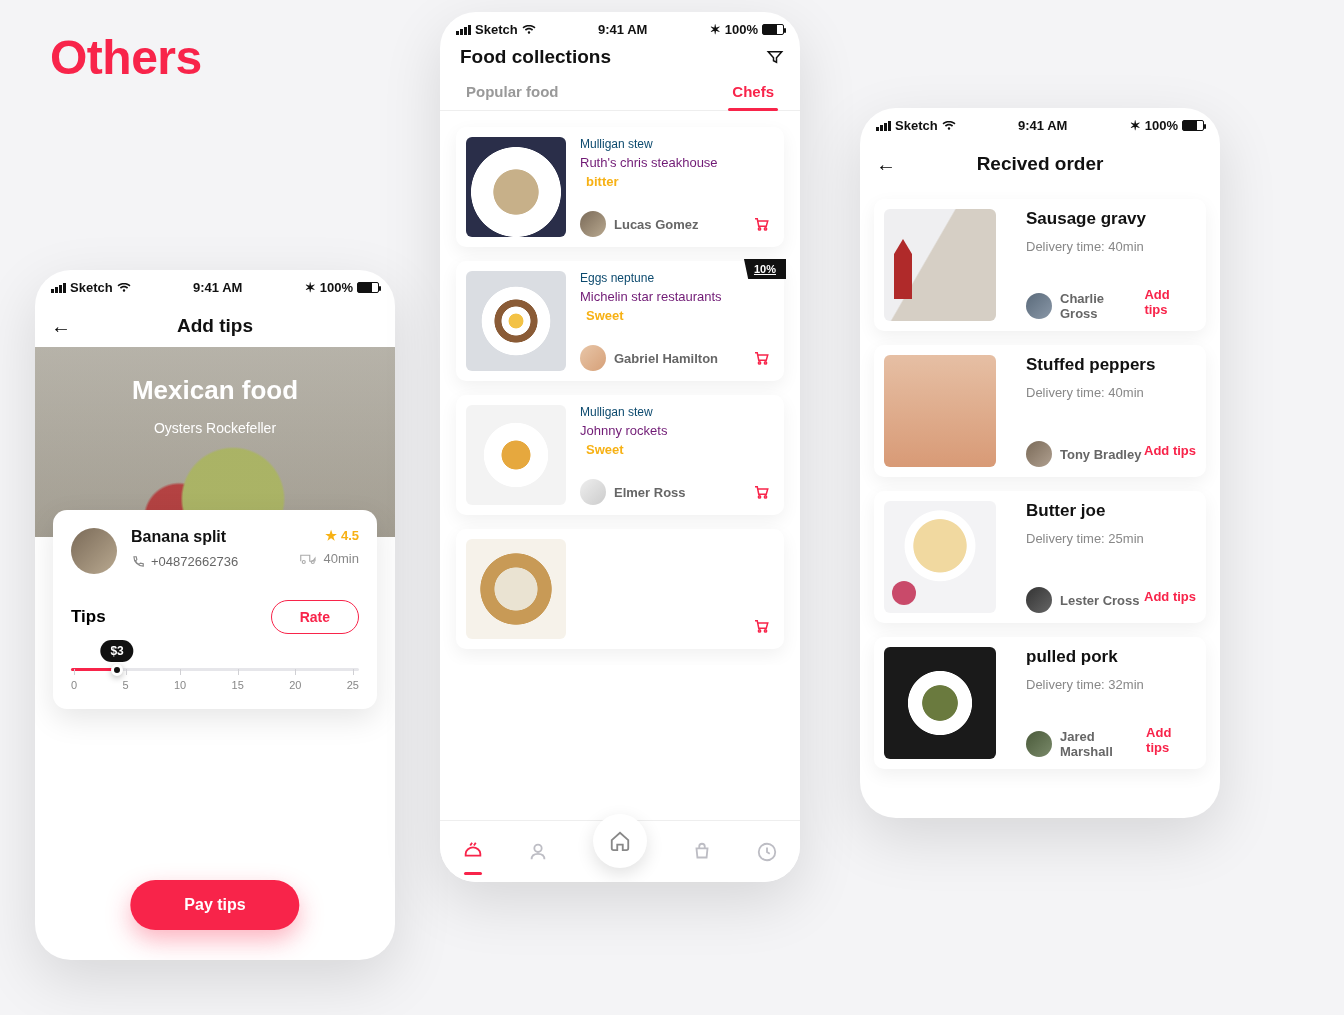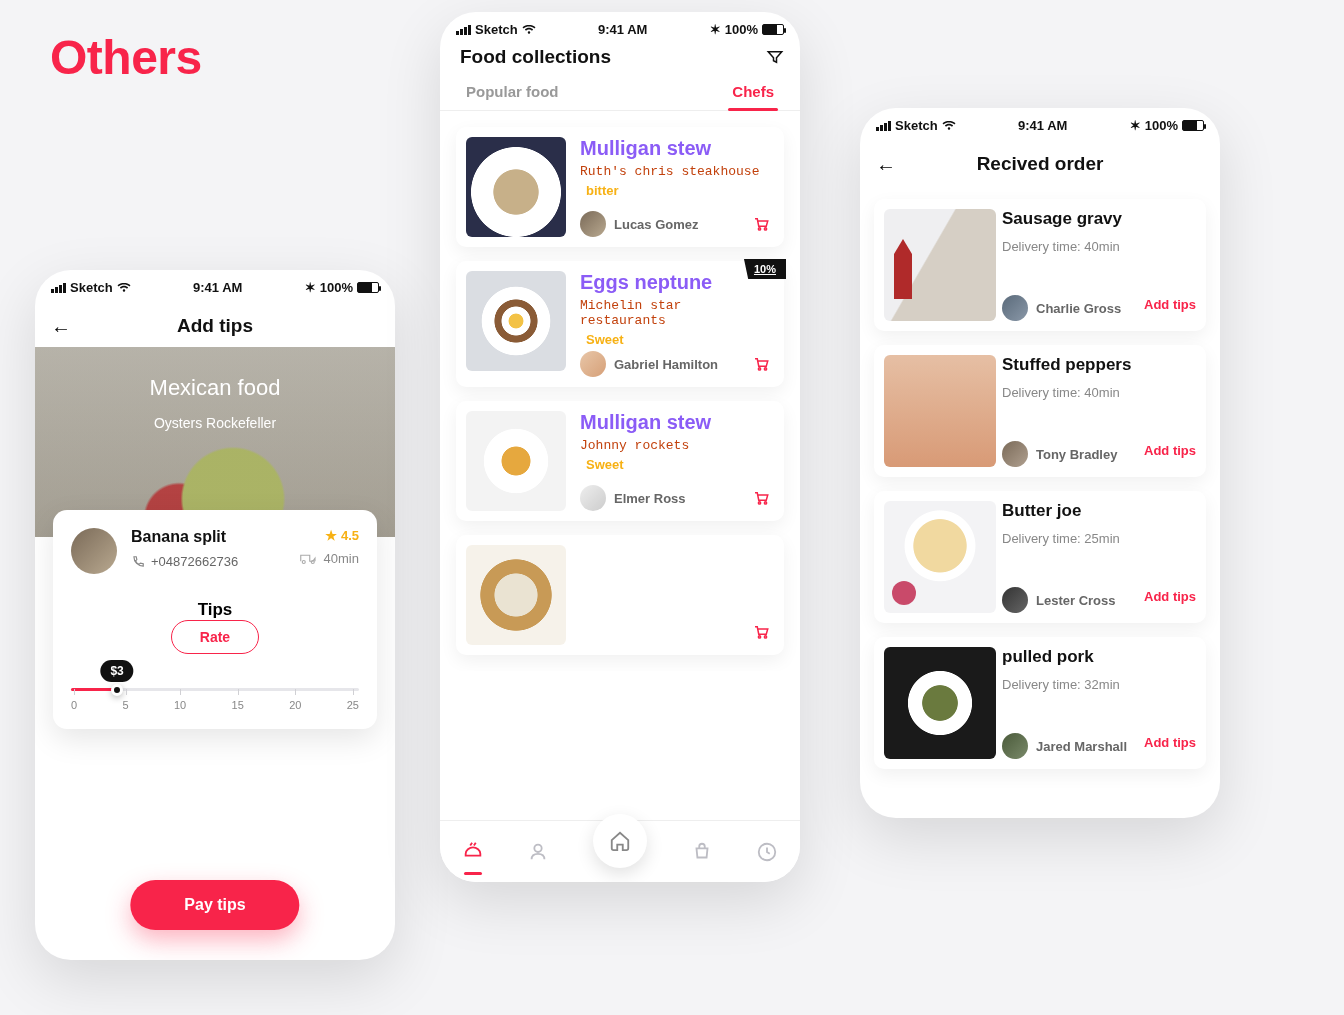--- a/index.html
+++ b/index.html
@@ -61,37 +61,37 @@
 
   
   .hero {
     position:relative; height:190px;
     background: linear-gradient(rgba(40,40,40,0.25),rgba(40,40,40,0.25)),
       radial-gradient(circle at 55% 80%, #d6e27a 0 20%, transparent 21%),
       radial-gradient(circle at 40% 90%, #e24b4b 0 12%, transparent 13%),
       linear-gradient(#e6e1d4,#cdc6b6);
     color:#fff; text-align:center; padding-top:28px;
   }
-  .hero h2{font-size:22px;font-weight:400;}
+  .hero h2{font-size:26px;font-weight:700;}
   .hero p{margin-top:14px;font-size:14px;font-weight:500;}
   .driver-card {
     position:absolute; left:18px; right:18px; top:240px;
     background:#fff; border-radius:14px; box-shadow:0 10px 30px rgba(0,0,0,0.10);
     padding:18px;
   }
   .driver-top{display:flex;gap:14px;}
   .avatar{width:46px;height:46px;border-radius:50%;background:linear-gradient(135deg,#7a6a58,#b9a990);flex-shrink:0;}
   .driver-info{flex:1;}
   .driver-name{font-size:16px;font-weight:700;color:#111;}
   .driver-phone{display:flex;align-items:center;gap:6px;font-size:13px;color:#666;margin-top:8px;}
   .driver-meta{text-align:right;font-size:13px;}
   .rating{color:#f7b114;font-weight:600;display:flex;align-items:center;justify-content:flex-end;gap:4px;}
   .eta{color:#888;margin-top:8px;display:flex;align-items:center;justify-content:flex-end;gap:6px;}
 
-  .tips-row{display:flex;justify-content:space-between;align-items:center;margin-top:26px;flex-direction:column;}
+  .tips-row{display:flex;justify-content:space-between;align-items:center;margin-top:26px;}
   .tips-label{font-size:17px;font-weight:700;}
   .rate-btn{border:1.5px solid #f8244a;color:#f8244a;background:transparent;border-radius:22px;padding:8px 28px;font-size:14px;font-weight:600;}
 
   .slider-wrap{margin-top:34px;position:relative;}
   .bubble{position:absolute;top:-28px;left:16%;transform:translateX(-50%);background:#111;color:#fff;font-size:12px;font-weight:700;padding:4px 10px;border-radius:12px;}
   .bubble::after{content:'';position:absolute;left:50%;bottom:-4px;transform:translateX(-50%);border:4px solid transparent;border-top-color:#111;}
   .slider-track{height:3px;background:#e6e6ea;border-radius:2px;position:relative;}
   .slider-fill{height:100%;width:16%;background:#f8244a;border-radius:2px;}
   .slider-thumb{position:absolute;top:50%;left:16%;transform:translate(-50%,-50%);width:12px;height:12px;border-radius:50%;background:#111;border:3px solid #fff;box-shadow:0 2px 6px rgba(0,0,0,0.25);}
   .slider-ticks{display:flex;justify-content:space-between;margin-top:8px;}
@@ -108,38 +108,38 @@
   .tab-spacer{flex:1;}
 
   .list{padding:16px;display:flex;flex-direction:column;gap:14px;overflow:hidden;}
   .food-card{background:#fff;border-radius:10px;box-shadow:0 6px 18px rgba(0,0,0,0.06);display:flex;gap:14px;padding:10px;position:relative;}
   .food-img{width:100px;height:100px;border-radius:6px;flex-shrink:0;}
   .food-img.i1{background:radial-gradient(circle at 50% 55%,#c7b089 0 30%,#fff 31% 60%,#2a2e49 61%);}
   .food-img.i2{background:radial-gradient(circle at 50% 50%,#f3c245 0 10%,#fff 11% 20%, #8a5b36 21% 30%, #fff 31% 48%, #dadde2 49%);}
   .food-img.i3{background:radial-gradient(circle at 50% 50%,#e6a83e 0 20%,#fff 21% 45%,#f3f3f3 46%);}
   .food-img.i4{background:radial-gradient(circle at 50% 50%,#eae3d2 0 30%,#c89a56 31% 50%,#f6f2ea 51%);}
   .food-body{flex:1;display:flex;flex-direction:column;gap:4px;}
-  .food-title{font-size:20px;font-weight:700;color:#8b5cf6;}
-  .food-sub{font-size:13px;color:#c2410c;font-family:Liberation Mono, monospace;}
+  .food-title{font-size:12px;font-weight:400;color:#0c4a6e;}
+  .food-sub{font-size:13px;color:#701a75;}
   .food-tag{font-size:13px;font-weight:600;color:#f7b114;margin-left:6px;}
   .chef-row{display:flex;align-items:center;gap:8px;margin-top:auto;}
   .chef-row .avatar{width:26px;height:26px;}
   .chef-name{font-size:13px;color:#666;font-weight:600;}
   .cart-ico{position:absolute;right:14px;bottom:14px;color:#f8244a;}
   .badge{position:absolute;right:-2px;top:-2px;background:#111;color:#fff;font-size:11px;font-weight:700;padding:4px 10px;clip-path:polygon(0 0,100% 0,100% 100%,10% 100%);text-decoration:underline;}
 
   .bottom-nav{position:absolute;left:0;right:0;bottom:0;height:62px;background:#fff;border-top:1px solid #eee;display:flex;align-items:center;justify-content:space-around;}
   .bottom-nav .nav-item{color:#bdbdc4;position:relative;}
   .bottom-nav .nav-item.active{color:#f8244a;}
   .bottom-nav .nav-item.active::after{content:'';position:absolute;left:2px;right:2px;bottom:-12px;height:3px;background:#f8244a;border-radius:2px;}
   .nav-home{width:54px;height:54px;border-radius:50%;background:#fff;box-shadow:0 6px 18px rgba(0,0,0,0.12);display:flex;align-items:center;justify-content:center;margin-top:-22px;color:#888;}
 
   
   .orders{padding:14px;display:flex;flex-direction:column;gap:14px;}
-  .order-card{background:#fff;border-radius:10px;box-shadow:0 6px 18px rgba(0,0,0,0.06);display:flex;gap:6px;padding:10px;align-items:stretch;}
+  .order-card{background:#fff;border-radius:10px;box-shadow:0 6px 18px rgba(0,0,0,0.06);display:flex;gap:30px;padding:10px;align-items:stretch;}
   .order-img{width:112px;height:112px;border-radius:6px;flex-shrink:0;}
   .order-img.o1{background:linear-gradient(120deg,#efeff1 40%,#d6cfc5 41%),radial-gradient(circle at 70% 40%,#b58a5a 0 20%,transparent 21%);position:relative;}
   .order-img.o1::after{content:'';position:absolute;left:10px;top:30px;width:18px;height:60px;background:#b02a2a;clip-path:polygon(50% 0,100% 25%,100% 100%,0 100%,0 25%);}
   .order-img.o2{background:linear-gradient(#e6bfa4,#d89a76),repeating-linear-gradient(45deg,#c94a6a 0 6px,#d65d7e 6px 12px);}
   .order-img.o3{background:radial-gradient(circle at 50% 40%,#f1d9a0 0 30%,#fff 31% 40%,#f3f3f5 41%);position:relative;}
   .order-img.o3::before{content:'';position:absolute;left:8px;bottom:8px;width:24px;height:24px;background:#c94a6a;border-radius:50%;}
   .order-img.o4{background:radial-gradient(circle at 50% 50%,#6a7a3e 0 22%,#fff 23% 40%,#1a1a1a 41%);}
   .order-body{flex:1;display:flex;flex-direction:column;}
   .order-title{font-size:17px;font-weight:700;color:#111;}
   .order-sub{font-size:13px;color:#888;margin-top:10px;}

